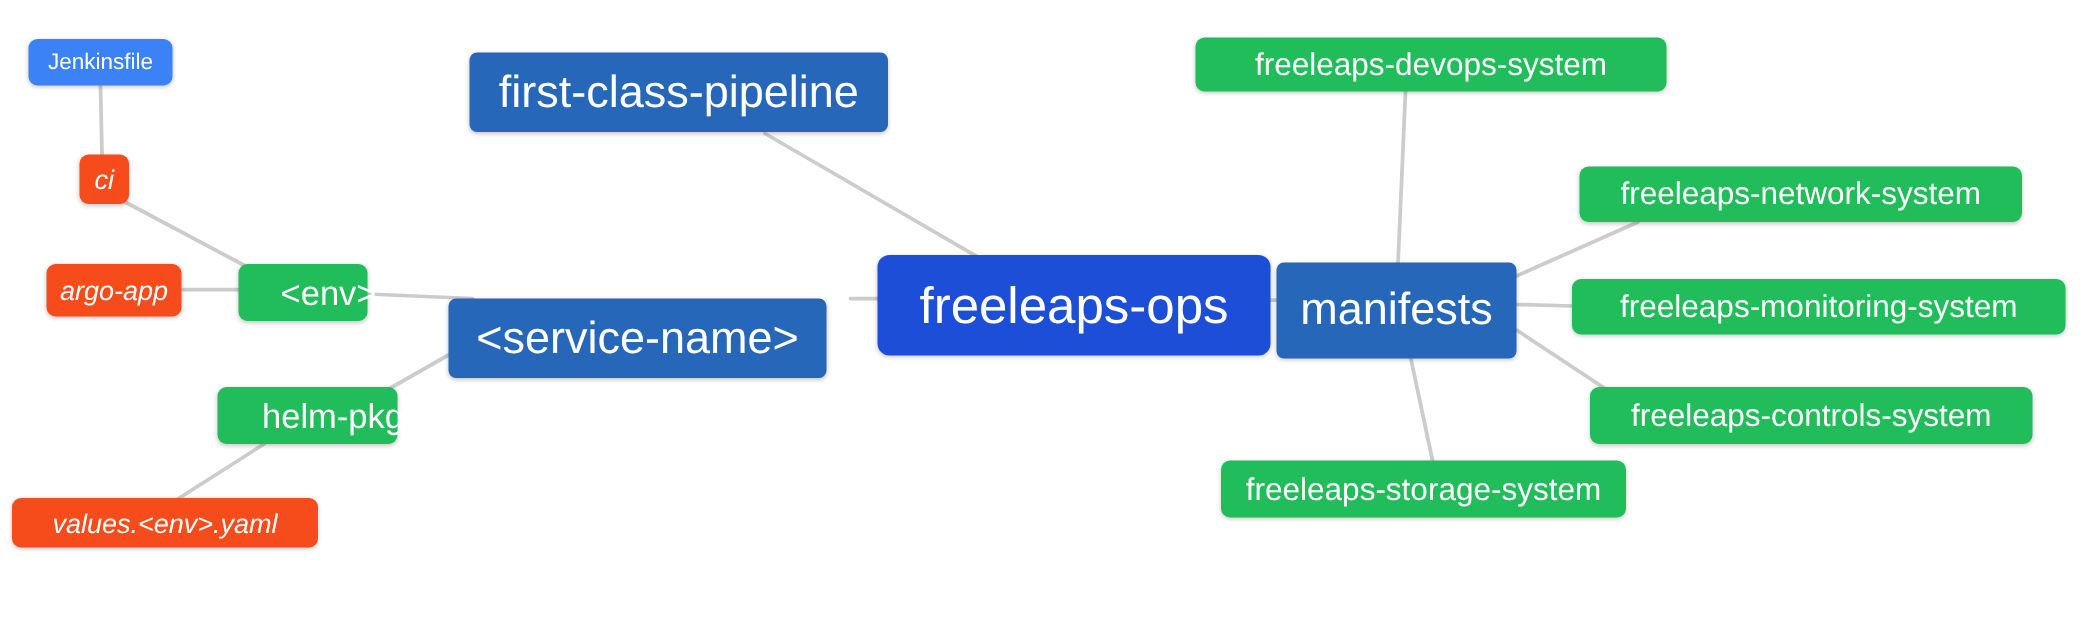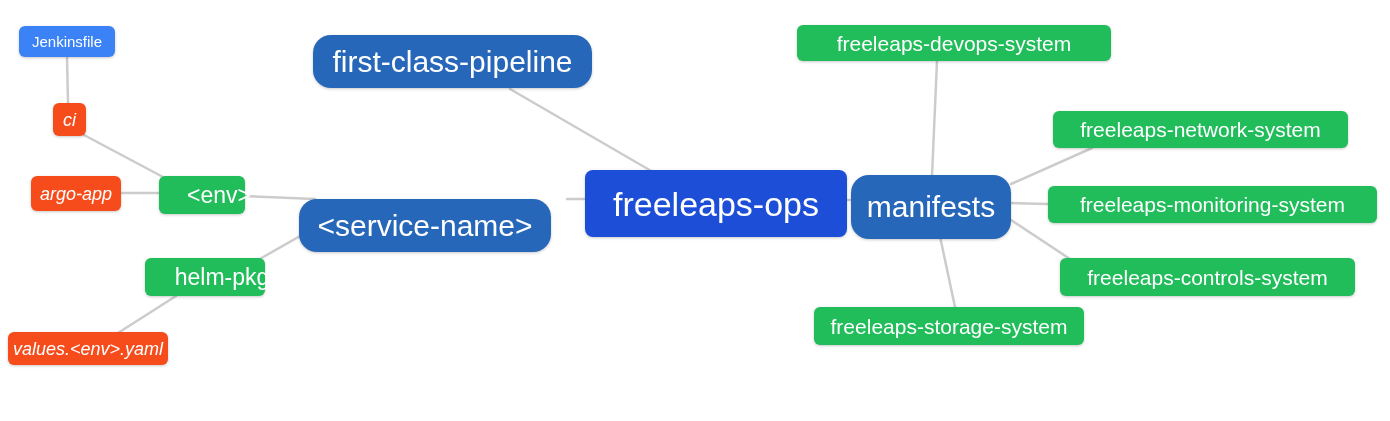--- a/index.html
+++ b/index.html
@@ -35,21 +35,21 @@
     box-sizing: border-box;
     color: #ffffff;
     white-space: nowrap;
     border-radius: 6px;
     box-shadow: 0 1px 3px rgba(0,0,0,0.22);
     cursor: pointer;
     line-height: 1;
     padding: 0 8px;
   }
   .depth0 { background: #1d4ed8; font-size: 34px; border-radius: 8px; }
-  .depth1 { background: #2767b9; font-size: 30px; border-radius: 18px; }
+  .depth1 { background: #2767b9; font-size: 30px; border-radius: 5px; }
   .depth2 { background: #21bd5b; font-size: 21px; }
   .depth2.big { font-size: 23px; padding-left: 42px; }
   .depth3 { background: #f64c1c; font-size: 18px; font-style: italic; }
   .depth4 { background: #3b82f6; font-size: 15px; }
 </style>
 </head>
 <body>
 
 <div id="canvas">
 
@@ -89,17 +89,17 @@
   <div class="node depth2" style="left:1048px; top:186px; width:329px; height:37px;">freeleaps-monitoring-system</div>
 
   <div class="node depth2" style="left:1060px; top:258px; width:295px; height:38px;">freeleaps-controls-system</div>
 
   <div class="node depth2" style="left:814px; top:307px; width:270px; height:38px;">freeleaps-storage-system</div>
 
   <div class="node depth3" style="left:53px; top:103px; width:33px; height:33px;">ci</div>
 
   <div class="node depth3" style="left:31px; top:176px; width:90px; height:35px;">argo-app</div>
 
-  <div class="node depth3" style="left:8px; top:332px; width:160px; height:33px;">values.&lt;env&gt;.yaml</div>
+  <div class="node depth3" style="left:8px; top:332px; width:204px; height:33px;">values.&lt;env&gt;.yaml</div>
 
   <div class="node depth4" style="left:19px; top:26px; width:96px; height:31px;">Jenkinsfile</div>
 
 </div>
 
 </body></html>

